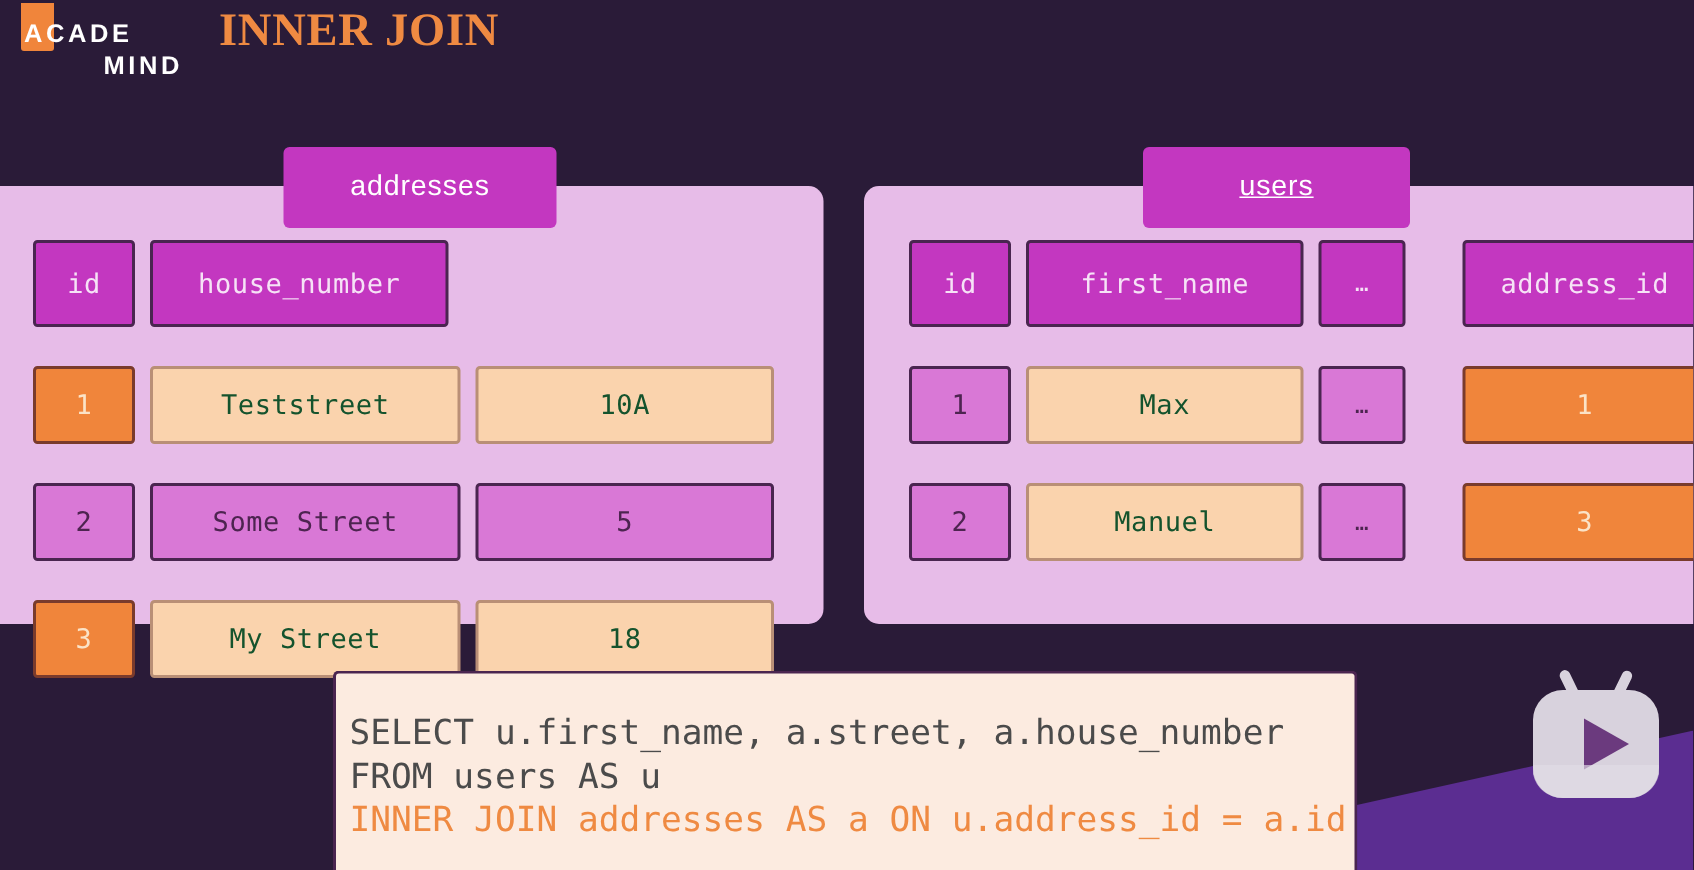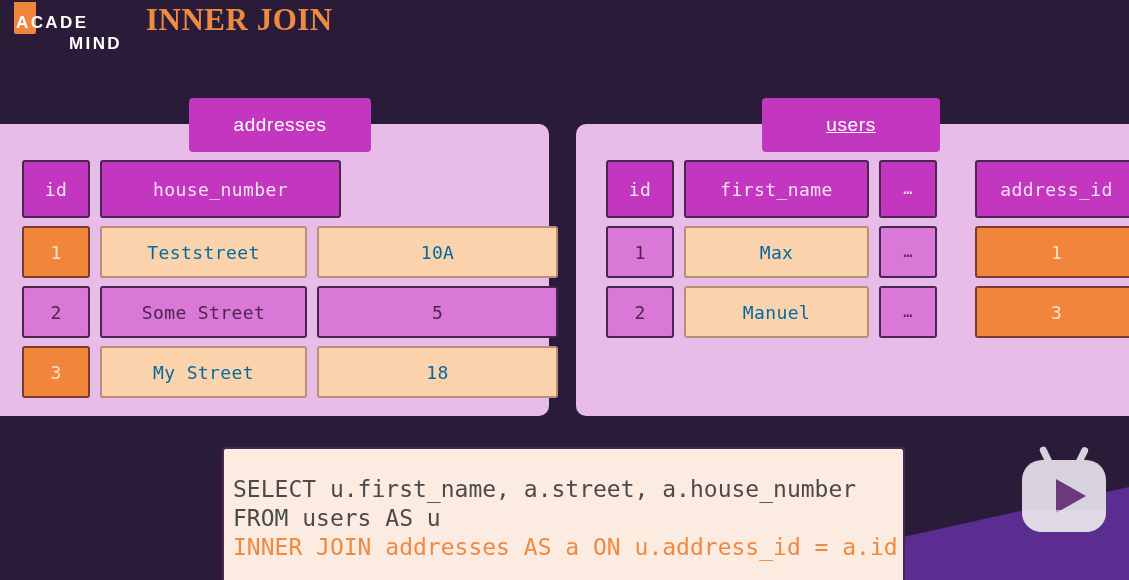--- a/index.html
+++ b/index.html
@@ -100,21 +100,21 @@
   }
   .tab-addresses { left: 189px; width: 182px; }
   .tab-users     { left: 762px; width: 178px; text-decoration: underline; }
 
   
   .grid {
     position: absolute;
     top: 160px;
     display: flex;
     flex-direction: column;
-    gap: 8px;
+    gap: 26px;
     z-index: 4;
   }
   .grid-left  { left: 22px; }
   .grid-right { left: 606px; }
 
   .row {
     display: flex;
     gap: 10px;
   }
   .cell {
@@ -134,34 +134,34 @@
     height: 58px;
     background: #c337c0;
     color: #f6e2f6;
   }
   .cell.plain {
     background: #d978d6;
     color: #4d2450;
   }
   .cell.peach {
     background: #fad3ad;
-    color: #0369a1;
+    color: #14532d;
     border-color: #b98f76;
   }
   .cell.orange {
     background: #f0853b;
     color: #fbe3c7;
     border-color: #7a3b2c;
   }
   .cell.ellipsis { font-size: 15px; }
 
   
   .c-a-id     { width: 68px; }
   .c-a-street { width: 207px; }
-  .c-a-house  { width: 241px; }
+  .c-a-house  { width: 199px; }
   
   .c-u-id    { width: 68px; }
   .c-u-name  { width: 185px; }
   .c-u-dots  { width: 58px; }
   .c-u-addr  { width: 163px; margin-left: 28px; }
 
   
   .sql-panel {
     position: absolute;
     left: 222px;

